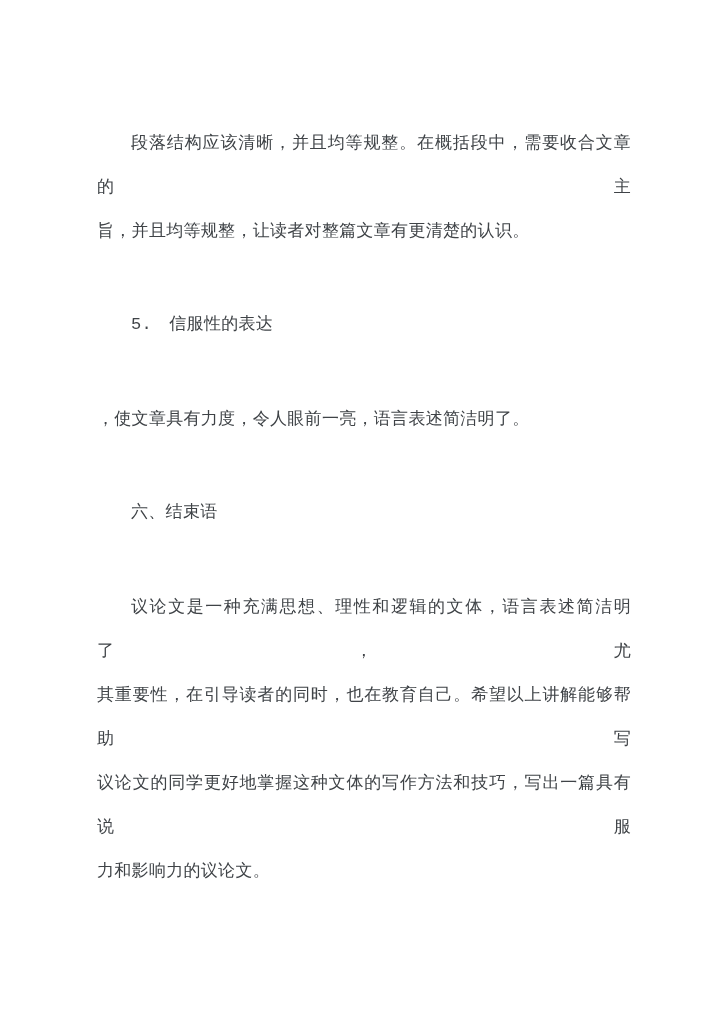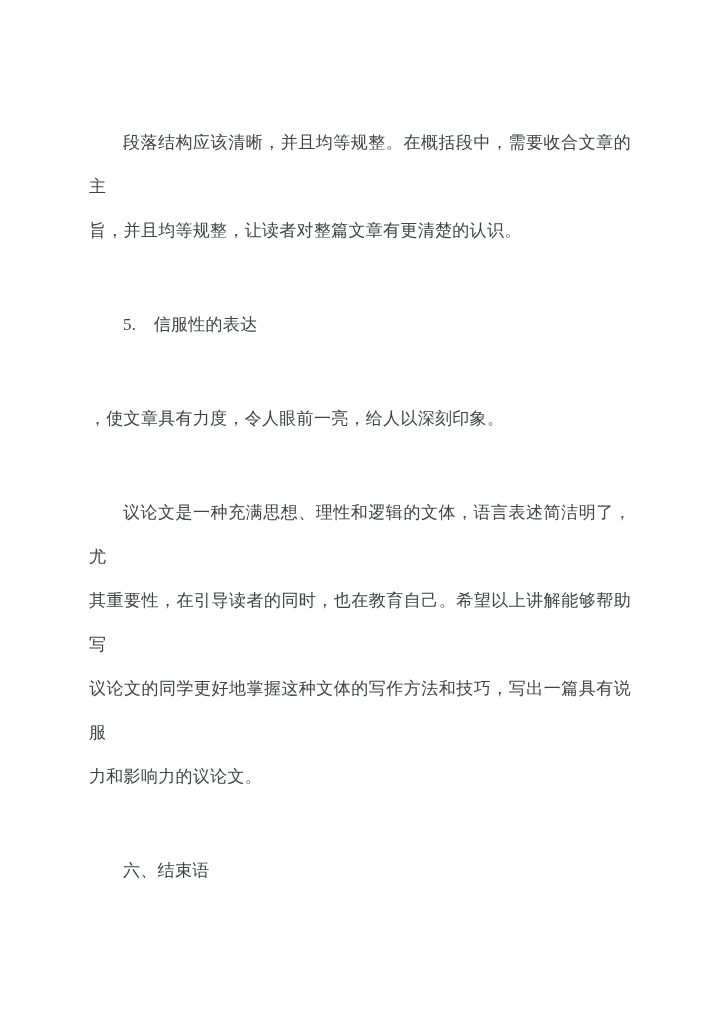--- a/index.html
+++ b/index.html
@@ -16,57 +16,58 @@
   }
   .doc {
     position: absolute;
     left: 85px;
     top: 121px;
     width: 546px;
     color: #3f4347;
     font-size: 17px;
   }
   .block {
-    margin: 0 0 50px 4px;
+    margin: 0 0 50px 12px;
   }
   .line {
     display: block;
     line-height: 44px;
     min-height: 44px;
     text-align: justify;
     text-align-last: left;
     letter-spacing: 0.3px;
     white-space: normal;
   }
   .line.fill {
     text-align-last: justify;
   }
   .line.indent {
     text-indent: 34px;
   }
   .block.heading .line {
     text-align-last: left;
+    font-family: Liberation Mono, monospace;
   }
 </style>
 </head>
 <body style="background: rgb(255, 255, 255);">
 
 <div class="doc" id="doc" style="color: rgb(63, 67, 71);">
     <div class="block paragraph">
       <div class="line indent fill">段落结构应该清晰，并且均等规整。在概括段中，需要收合文章的主</div>
       <div class="line">旨，并且均等规整，让读者对整篇文章有更清楚的认识。</div>
     </div>
     <div class="block heading">
       <div class="line indent">5.　信服性的表达</div>
     </div>
     <div class="block paragraph">
-      <div class="line">，使文章具有力度，令人眼前一亮，给人以深刻印象。</div>
+      <div class="line">，使文章具有力度，令人眼前一亮，语言表述简洁明了。</div>
+    </div>
+    <div class="block heading">
+      <div class="line indent">六、结束语</div>
     </div>
     <div class="block paragraph">
       <div class="line indent fill">议论文是一种充满思想、理性和逻辑的文体，语言表述简洁明了，尤</div>
       <div class="line fill">其重要性，在引导读者的同时，也在教育自己。希望以上讲解能够帮助写</div>
       <div class="line fill">议论文的同学更好地掌握这种文体的写作方法和技巧，写出一篇具有说服</div>
       <div class="line">力和影响力的议论文。</div>
     </div>
-    <div class="block heading">
-      <div class="line indent">六、结束语</div>
-    </div>
   </div>
 
 </body></html>

